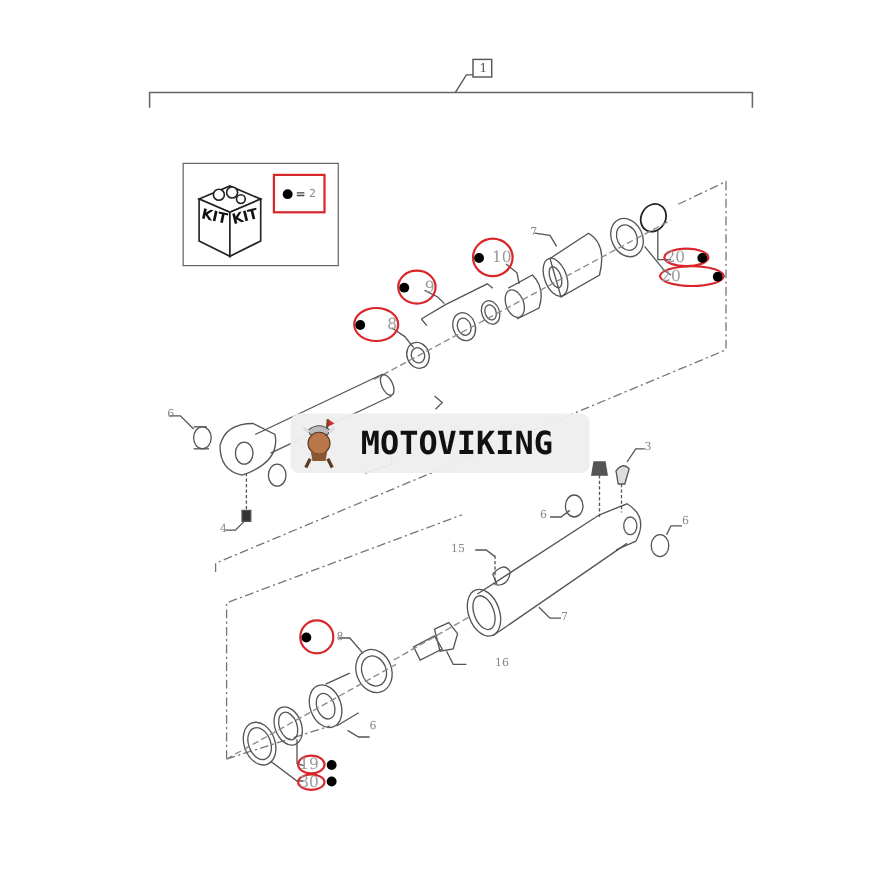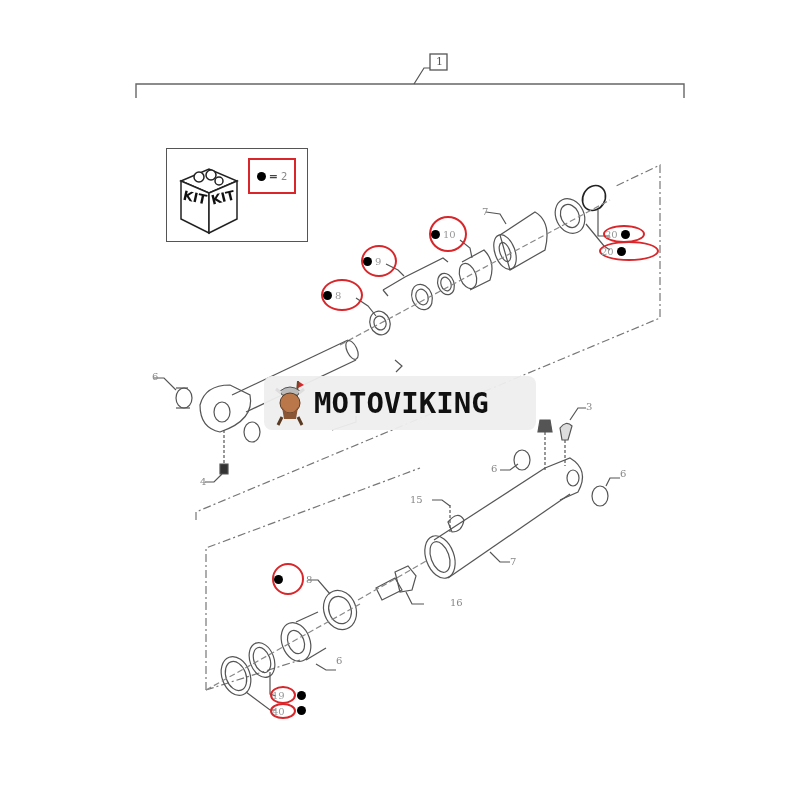--- a/index.html
+++ b/index.html
@@ -4,23 +4,23 @@
 <style>
   html,body{margin:0;padding:0;background:#fff;}
   body{width:800px;height:800px;position:relative;overflow:hidden;font-family:"DejaVu Serif",serif;}
   #diagram{position:absolute;left:0;top:0;width:800px;height:800px;}
   .lbl{position:absolute;font-family:"DejaVu Serif",serif;font-size:10px;color:#888;line-height:1;white-space:nowrap;}
   .kitbox{position:absolute;left:166px;top:148px;width:140px;height:92px;border:1.5px solid #555;background:#fff;}
   .kit-legend{position:absolute;left:248px;top:158px;width:44px;height:32px;border:2px solid #d8262a;display:flex;align-items:center;justify-content:center;gap:3px;font-family:"DejaVu Sans",sans-serif;font-size:10px;color:#888;}
   .dot{display:inline-block;width:9px;height:9px;border-radius:50%;background:#000;}
   .eq{font-weight:bold;color:#444;font-size:11px;}
   .watermark{position:absolute;left:264px;top:376px;width:272px;height:54px;background:rgba(238,238,238,0.95);border-radius:8px;display:flex;align-items:center;}
-  .wm-text{font-family:"DejaVu Sans Mono",monospace;font-weight:bold;font-size:29px;color:#111;letter-spacing:0px;margin-left:6px;}
+  .wm-text{font-family:"DejaVu Sans Mono",monospace;font-weight:bold;font-size:29px;color:#111;letter-spacing:0px;margin-left:20px;}
   .mascot{width:36px;height:48px;margin-left:8px;position:relative;}
-  .callout-ring{position:absolute;border:2.5px solid #d8262a;border-radius:50%;box-sizing:border-box;display:flex;align-items:center;justify-content:flex-start;gap:3px;font-size:10px;color:#999;}
+  .callout-ring{position:absolute;border:2.5px solid #d8262a;border-radius:50%;box-sizing:border-box;display:flex;align-items:center;justify-content:space-between;gap:3px;font-size:14px;color:#999;}
 </style>
 </head>
 <body>
 
 <div id="diagram">
 
   <svg width="800" height="800" style="position:absolute;left:0;top:0">
     <g fill="none" stroke="#555" stroke-width="1.2">
 
       <polyline points="136,98 136,84 684,84 684,98" stroke="#666" stroke-width="1.4"></polyline>
@@ -175,21 +175,21 @@
   </div>
   <div class="callout-ring" style="left:272px;top:563px;width:32px;height:32px">
     <span class="dot"></span>
   </div>
   <span class="lbl" style="left:306px;top:575px">8</span>
   <div class="callout-ring" style="left:270px;top:686px;width:26px;height:18px">
     <span>19</span>
   </div>
   <span class="dot" style="position:absolute;left:297px;top:691px"></span>
   <div class="callout-ring" style="left:270px;top:703px;width:26px;height:16px">
-    <span>40</span>
+    <span>30</span>
   </div>
   <span class="dot" style="position:absolute;left:297px;top:706px"></span>
 
   <span class="lbl" style="left:482px;top:207px">7</span>
   <span class="lbl" style="left:152px;top:372px">6</span>
   <span class="lbl" style="left:200px;top:477px">4</span>
   <span class="lbl" style="left:586px;top:402px">3</span>
   <span class="lbl" style="left:491px;top:464px">6</span>
   <span class="lbl" style="left:620px;top:469px">6</span>
   <span class="lbl" style="left:410px;top:495px">15</span>

